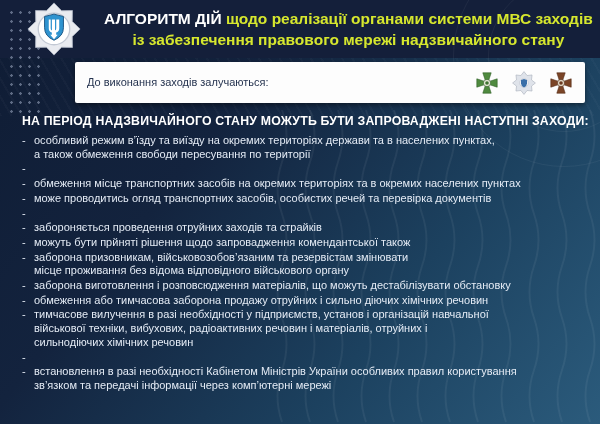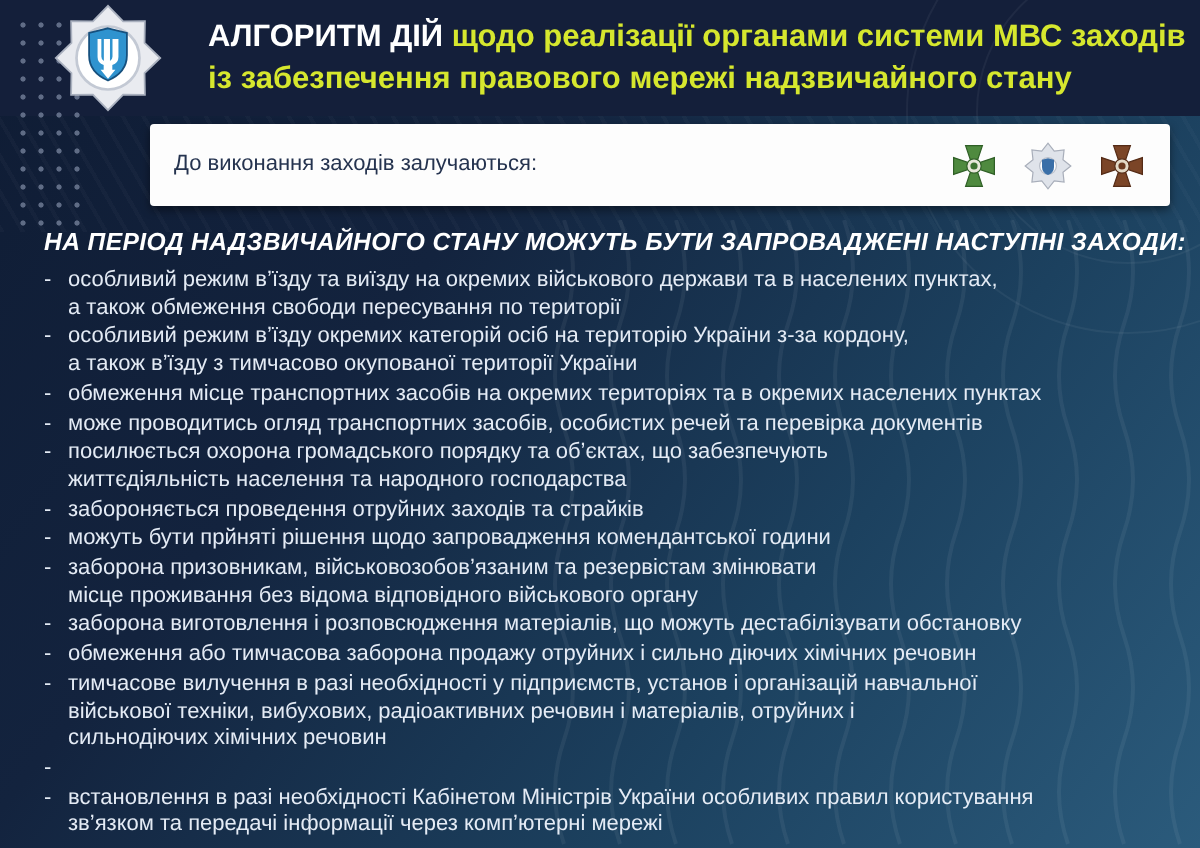--- a/index.html
+++ b/index.html
@@ -12,31 +12,31 @@
   .arc{position:absolute;border:1px solid rgba(255,255,255,.05);border-radius:50%;}
   .arc.a1{width:150px;height:150px;right:-40px;top:-20px;}
   .arc.a2{width:220px;height:220px;right:-75px;top:-55px;}
   .dots{
     position:absolute;left:7px;top:8px;width:36px;height:108px;z-index:4;
     background-image:radial-gradient(circle,#6d7a93 1.1px,transparent 1.5px);
     background-size:9px 9px;opacity:.85;
   }
   .logo{position:absolute;left:27px;top:2px;z-index:5;}
   .title{position:absolute;left:104px;top:8px;z-index:5;font-weight:bold;font-size:15.5px;line-height:21px;color:#ffffff;}
-  .yellow{color:#d6e72e;}
+  .yellow{color:#d6e72e;text-align:center;}
   .band{position:absolute;top:58px;left:0;right:0;height:58px;
     background:repeating-linear-gradient(60deg,rgba(255,255,255,.025) 0 2px,transparent 2px 9px);}
   .involved{
     position:absolute;left:75px;top:62px;width:510px;height:41px;box-sizing:border-box;
     background:#fdfdfd;border-radius:2px;box-shadow:0 2px 5px rgba(0,0,0,.45);
     display:flex;align-items:center;padding:0 12px;z-index:5;gap:18px;
   }
   .involved-texts{font-size:11px;line-height:15px;color:#25334f;}
   .emblems{margin-left:auto;display:flex;gap:13px;align-items:center;}
-  .section-title{position:absolute;left:22px;top:114px;z-index:5;font-size:12.3px;font-weight:bold;letter-spacing:.2px;color:#ffffff;font-style:italic;}
+  .section-title{position:absolute;left:22px;top:114px;z-index:5;font-size:12.3px;font-weight:bold;letter-spacing:.2px;color:#ffffff;}
   .measures{position:absolute;left:22px;top:134px;width:505px;margin:0;padding:0;list-style:none;z-index:5;}
   .measures li{display:flex;margin-bottom:1px;font-size:11px;line-height:13.7px;color:#e4ebf5;}
   .measures .dash{flex:0 0 12px;width:12px;}
   .measures .mtext{white-space:pre-line;}
   .waves{position:absolute;right:0;top:110px;z-index:1;}
 </style>
 </head>
 <body>
 
 <div class="poster">
@@ -93,48 +93,44 @@
         <circle cx="20" cy="20" r="3" fill="#6b3a20"></circle>
       </svg>
     </div>
   </div>
 
   <div class="section-title">НА ПЕРІОД НАДЗВИЧАЙНОГО СТАНУ МОЖУТЬ БУТИ ЗАПРОВАДЖЕНІ НАСТУПНІ ЗАХОДИ:</div>
 
   <ul class="measures">
       <li>
         <span class="dash">-</span>
-        <span class="mtext">особливий режим в’їзду та виїзду на окремих військового держави та в населених пунктах,
+        <span class="mtext">особливий режим в’їзду та виїзду на окремих територіях держави та в населених пунктах,
 а також обмеження свободи пересування по території</span>
       </li>
       <li>
         <span class="dash">-</span>
-        <span class="mtext">особливий режим в’їзду окремих категорій осіб на територію України з-за кордону,
-а також в’їзду з тимчасово окупованої території України</span>
       </li>
       <li>
         <span class="dash">-</span>
         <span class="mtext">обмеження місце транспортних засобів на окремих територіях та в окремих населених пунктах</span>
       </li>
       <li>
         <span class="dash">-</span>
         <span class="mtext">може проводитись огляд транспортних засобів, особистих речей та перевірка документів</span>
       </li>
       <li>
         <span class="dash">-</span>
-        <span class="mtext">посилюється охорона громадського порядку та об’єктах, що забезпечують
-життєдіяльність населення та народного господарства</span>
       </li>
       <li>
         <span class="dash">-</span>
         <span class="mtext">забороняється проведення отруйних заходів та страйків</span>
       </li>
       <li>
         <span class="dash">-</span>
-        <span class="mtext">можуть бути прйняті рішення щодо запровадження комендантської години</span>
+        <span class="mtext">можуть бути прйняті рішення щодо запровадження комендантської також</span>
       </li>
       <li>
         <span class="dash">-</span>
         <span class="mtext">заборона призовникам, військовозобов’язаним та резервістам змінювати
 місце проживання без відома відповідного військового органу</span>
       </li>
       <li>
         <span class="dash">-</span>
         <span class="mtext">заборона виготовлення і розповсюдження матеріалів, що можуть дестабілізувати обстановку</span>
       </li>

